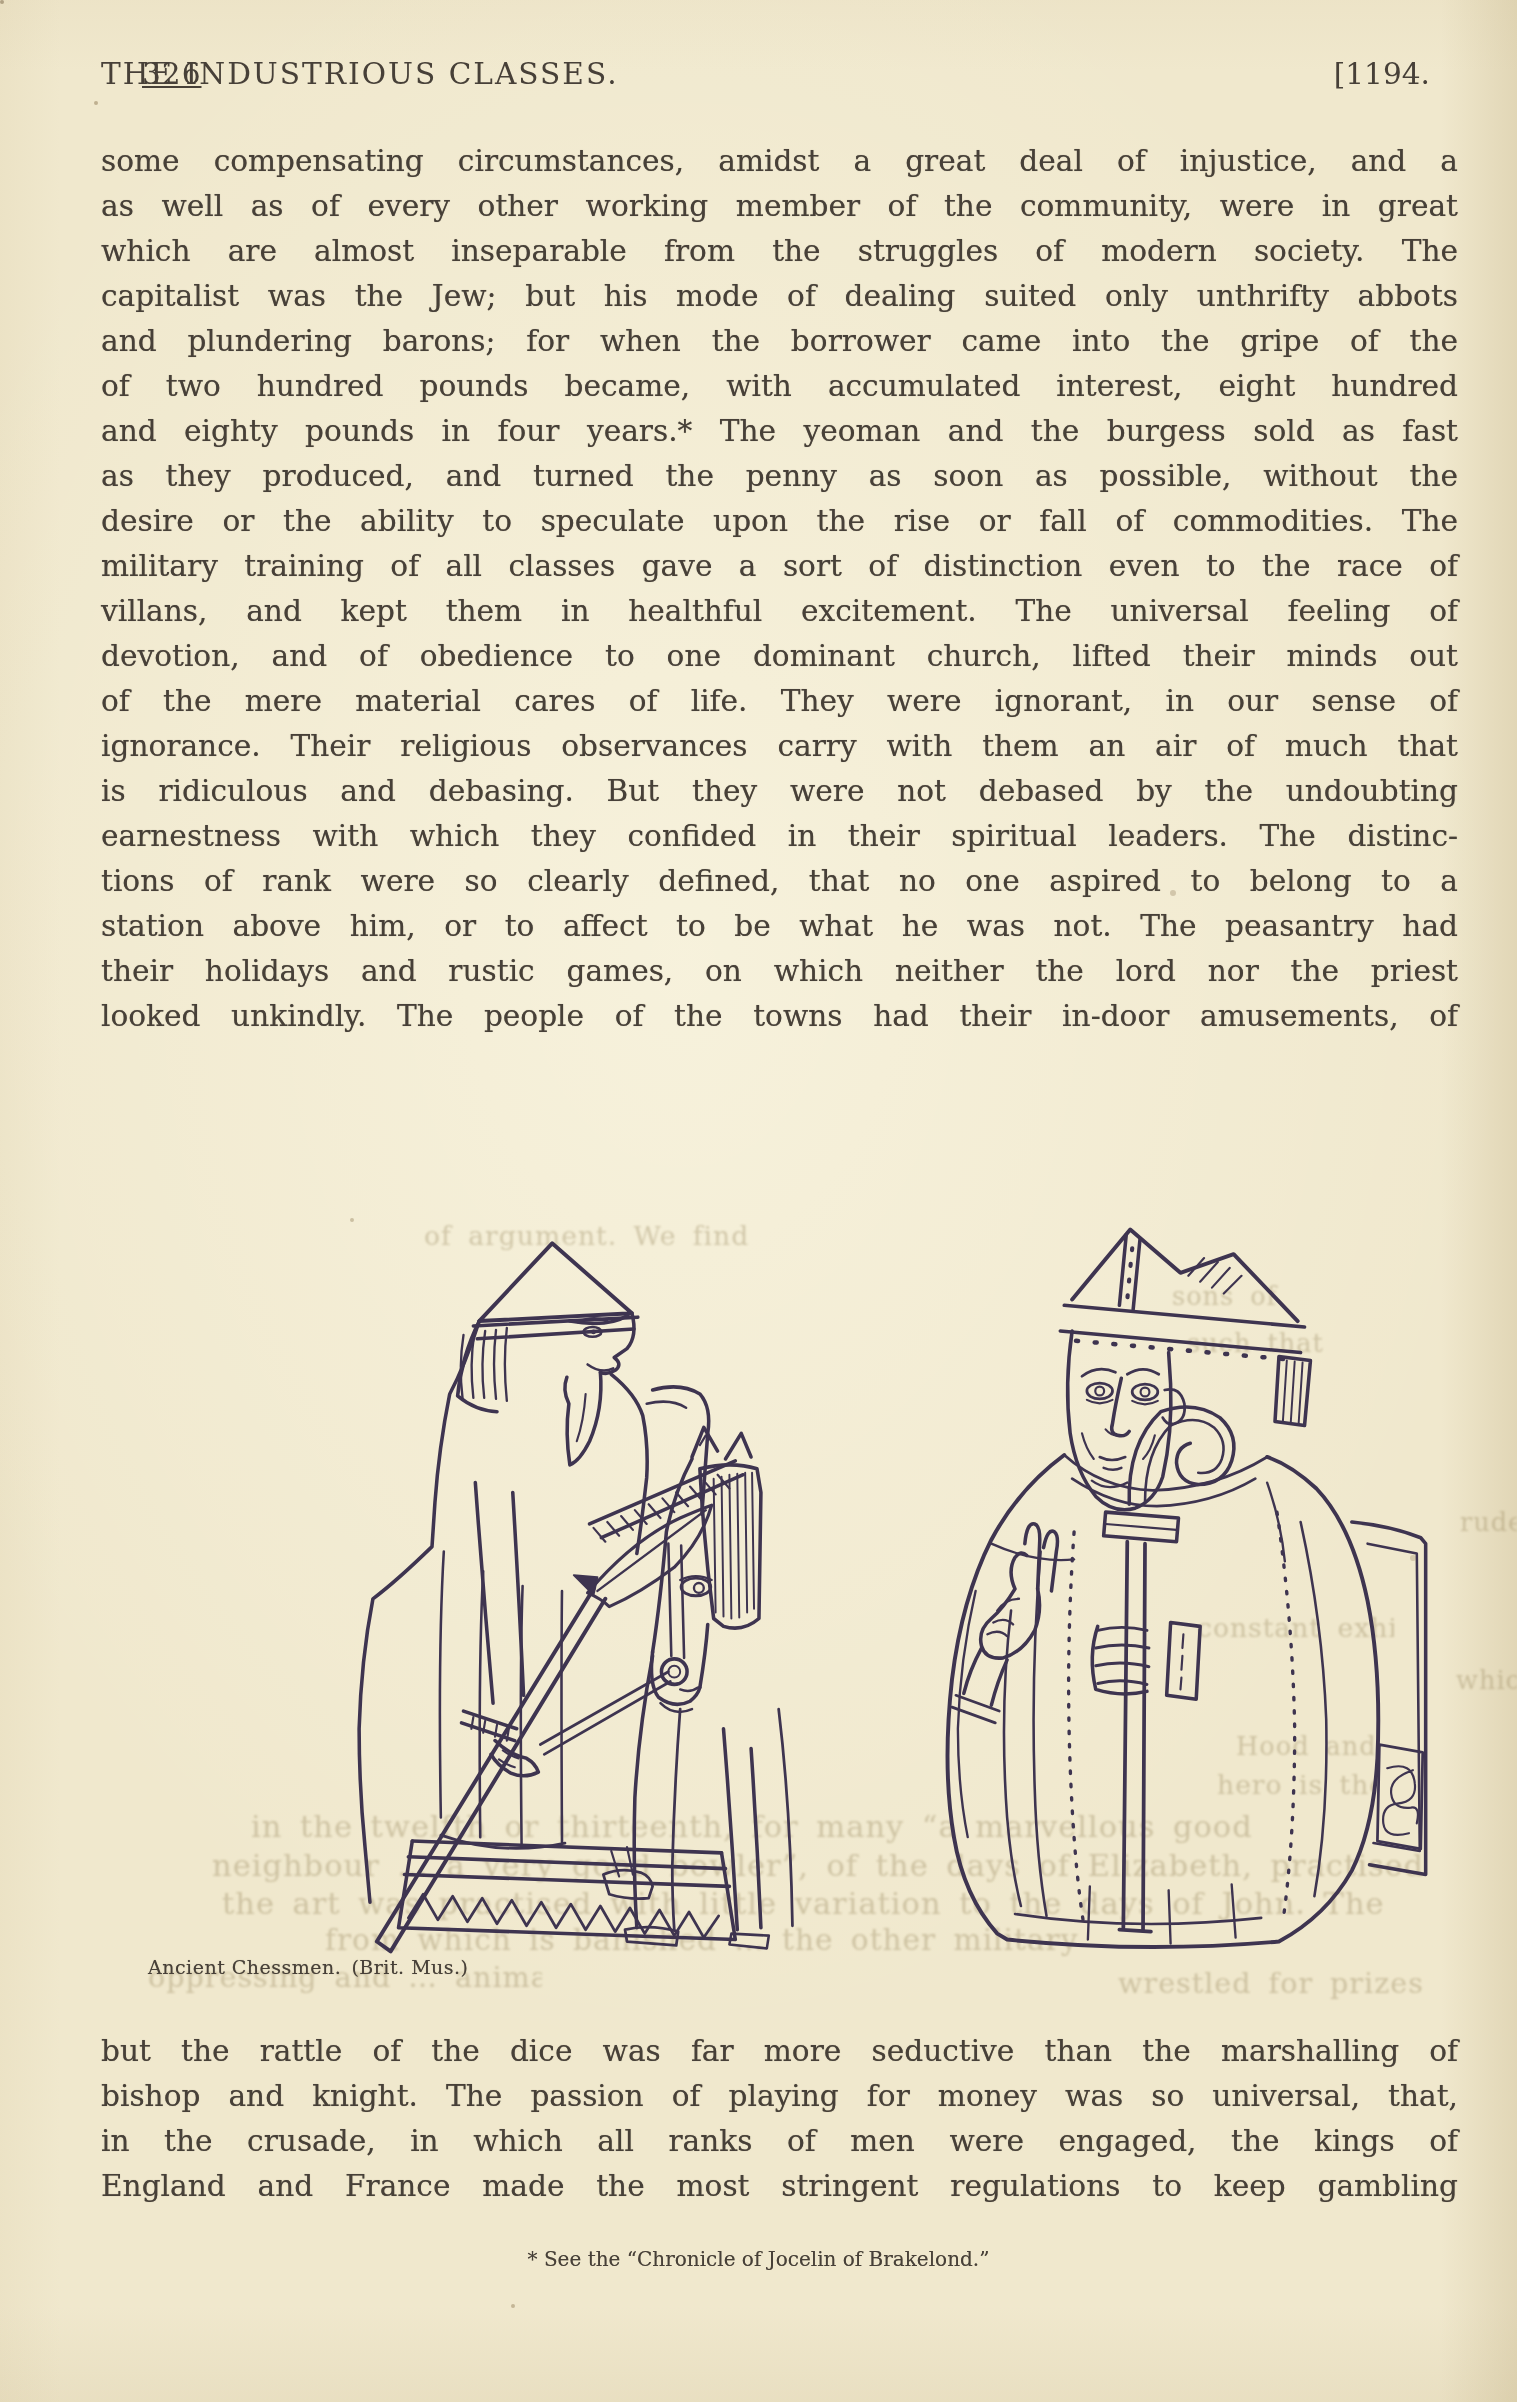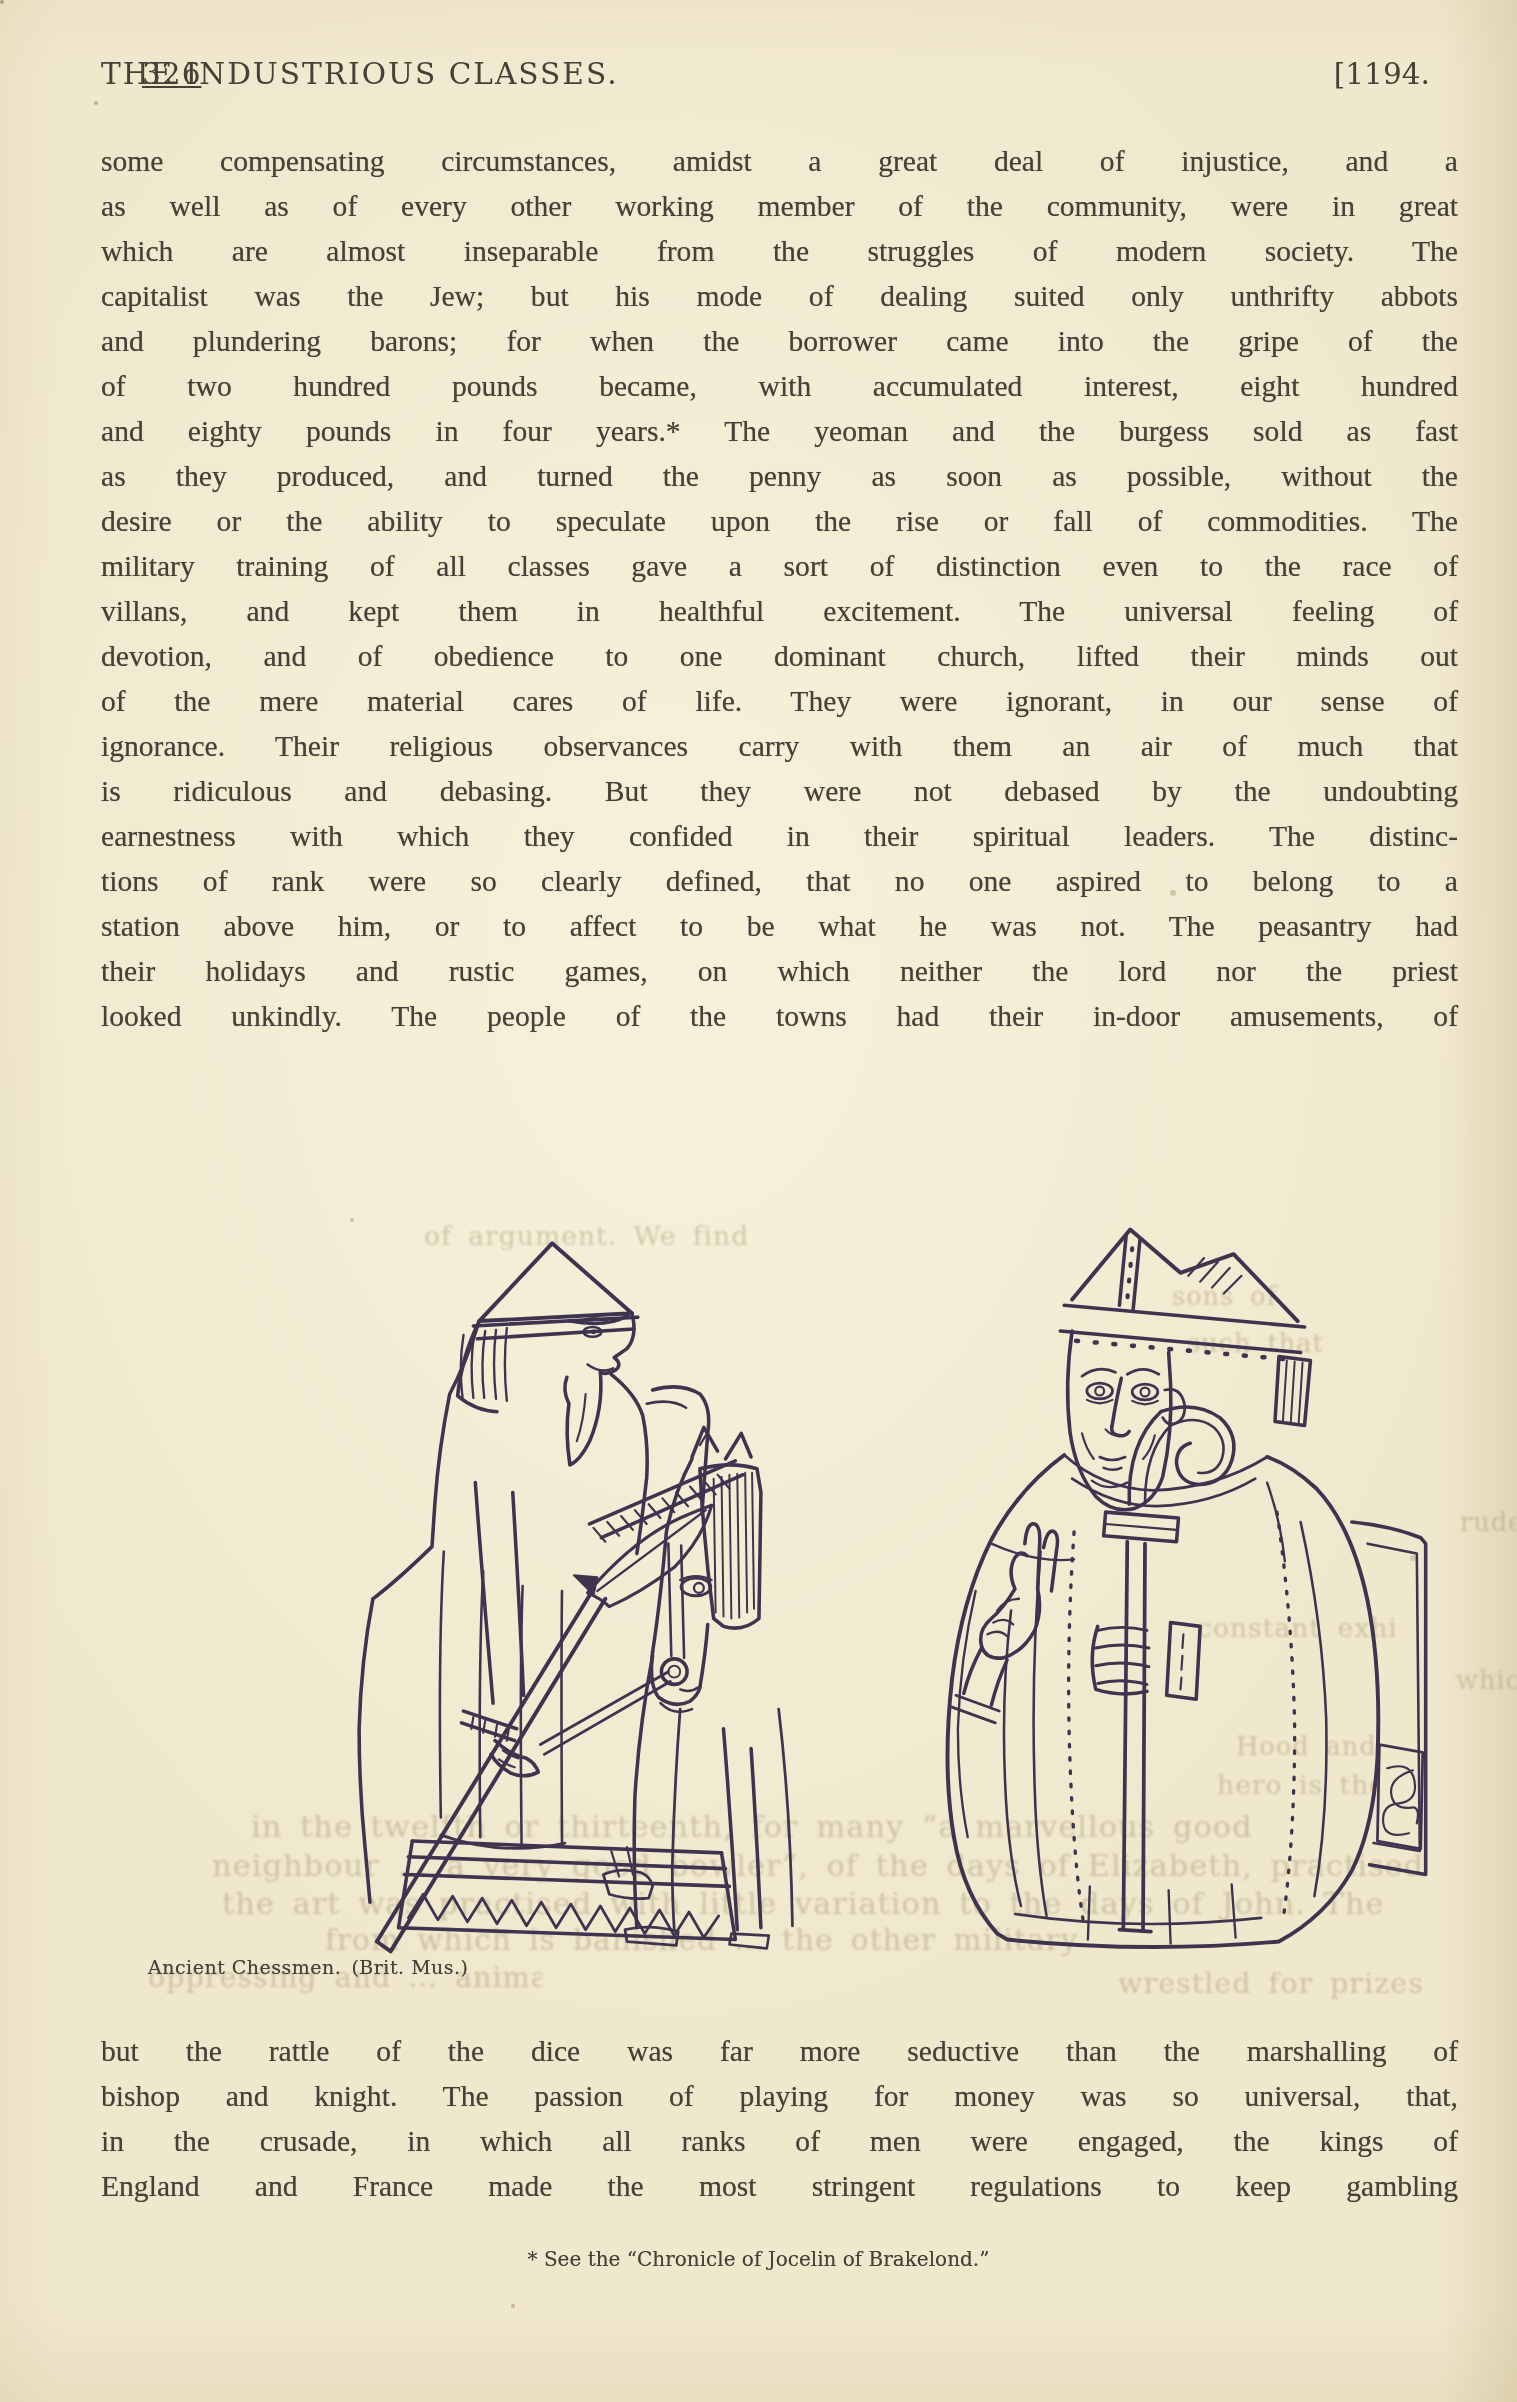--- a/index.html
+++ b/index.html
@@ -18,21 +18,21 @@
   .pageno{position:absolute;left:41px;top:0;letter-spacing:1px;text-decoration:underline;}
   .runtitle{position:absolute;left:0;right:16px;text-align:left;letter-spacing:2px;}
   .folioref{position:absolute;right:0;top:0;text-align:right;}
   .para{position:absolute;left:101px;width:1357px;}
   .p1{top:139px;}
   .p2{top:2029px;}
   .jline{
     font-size:29.6px;line-height:45px;height:45px;
     text-align:justify;text-align-last:justify;
     text-shadow:0 0 0.7px rgba(62,52,42,.55);
-    white-space:normal;overflow:visible;font-family:Liberation Serif, serif;
+    white-space:normal;overflow:visible;
   }
   .caption{
     position:absolute;top:1956px;left:148px;width:1281px;
     font-size:19px;letter-spacing:0.5px;text-shadow:0 0 0.7px rgba(62,52,42,.5);
   }
   .footnote{
     position:absolute;top:2247px;left:0;width:1517px;text-align:center;
     font-size:20px;text-shadow:0 0 0.6px rgba(62,52,42,.5);
   }
   .figure{position:absolute;left:148px;top:1197px;width:1281px;height:778px;}

